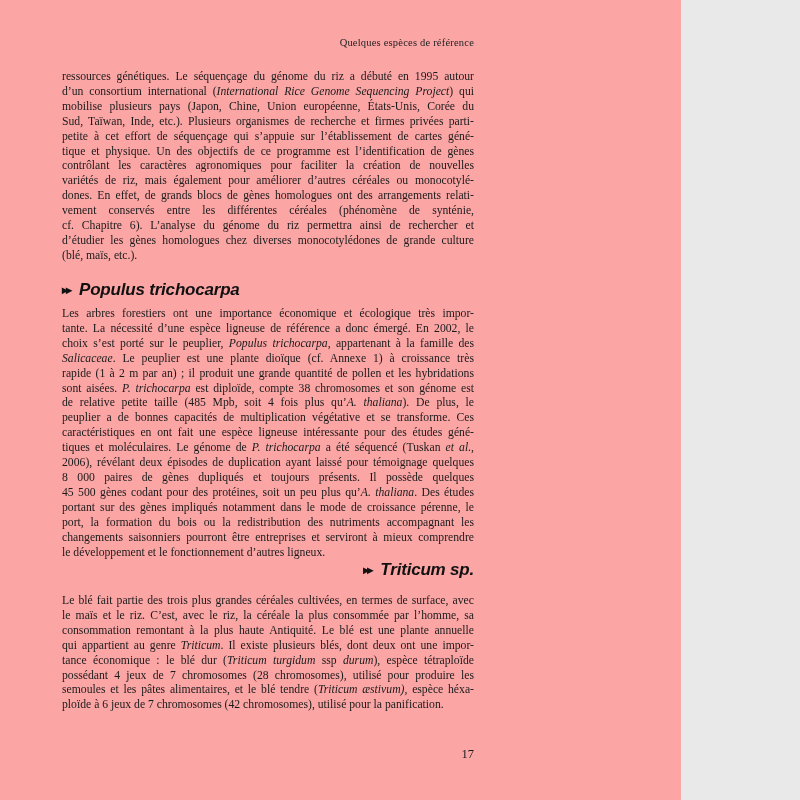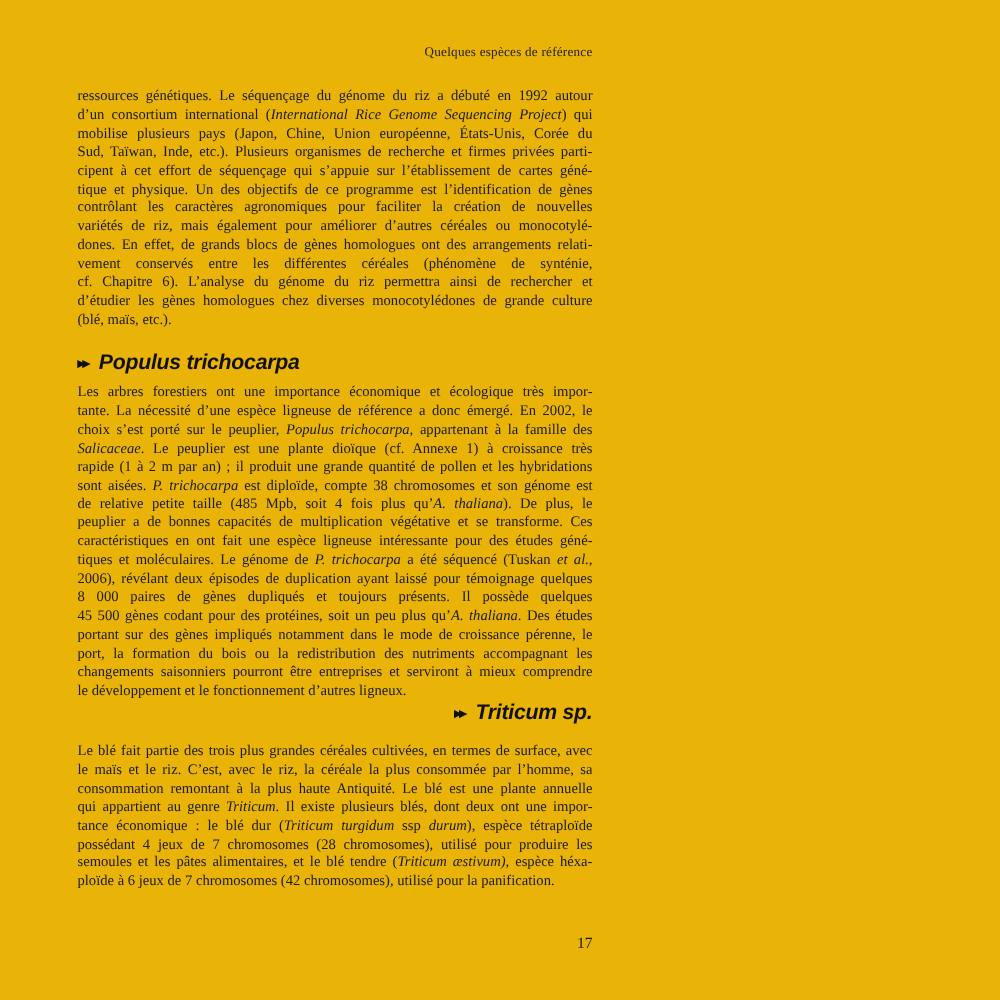--- a/index.html
+++ b/index.html
@@ -1,20 +1,20 @@
 <!DOCTYPE html>
 <html><head>
 <meta charset="utf-8">
 <style>
   html, body { margin: 0; padding: 0; background: #e9e9e9; }
   .page {
     position: relative;
-    width: 800px;
+    width: 681px;
     height: 800px;
-    background: #eab308;
+    background: #fca5a5;
     font-family: "Liberation Serif", serif;
     color: #1b1b1b;
     overflow: hidden;
   }
   .running-header {
     position: absolute;
     left: 62px;
     top: 37px;
     width: 412px;
     text-align: right;
@@ -73,25 +73,25 @@
   }
 </style>
 </head>
 <body>
 
 <div class="page">
 
   <div class="running-header">Quelques espèces de référence</div>
 
   <div class="para p-rice">
-      <div class="tline"><span>ressources génétiques. Le séquençage du génome du riz a débuté en 1992 autour</span></div>
+      <div class="tline"><span>ressources génétiques. Le séquençage du génome du riz a débuté en 1995 autour</span></div>
       <div class="tline"><span>d’un consortium international (</span><em>International Rice Genome Sequencing Project</em><span>) qui</span></div>
       <div class="tline"><span>mobilise plusieurs pays (Japon, Chine, Union européenne, États-Unis, Corée du</span></div>
       <div class="tline"><span>Sud, Taïwan, Inde, etc.). Plusieurs organismes de recherche et firmes privées parti-</span></div>
-      <div class="tline"><span>cipent à cet effort de séquençage qui s’appuie sur l’établissement de cartes géné-</span></div>
+      <div class="tline"><span>petite à cet effort de séquençage qui s’appuie sur l’établissement de cartes géné-</span></div>
       <div class="tline"><span>tique et physique. Un des objectifs de ce programme est l’identification de gènes</span></div>
       <div class="tline"><span>contrôlant les caractères agronomiques pour faciliter la création de nouvelles</span></div>
       <div class="tline"><span>variétés de riz, mais également pour améliorer d’autres céréales ou monocotylé-</span></div>
       <div class="tline"><span>dones. En effet, de grands blocs de gènes homologues ont des arrangements relati-</span></div>
       <div class="tline"><span>vement conservés entre les différentes céréales (phénomène de synténie,</span></div>
       <div class="tline"><span>cf. Chapitre 6). L’analyse du génome du riz permettra ainsi de rechercher et</span></div>
       <div class="tline"><span>d’étudier les gènes homologues chez diverses monocotylédones de grande culture</span></div>
       <div class="tline last"><span>(blé, maïs, etc.).</span></div>
     </div>
 

